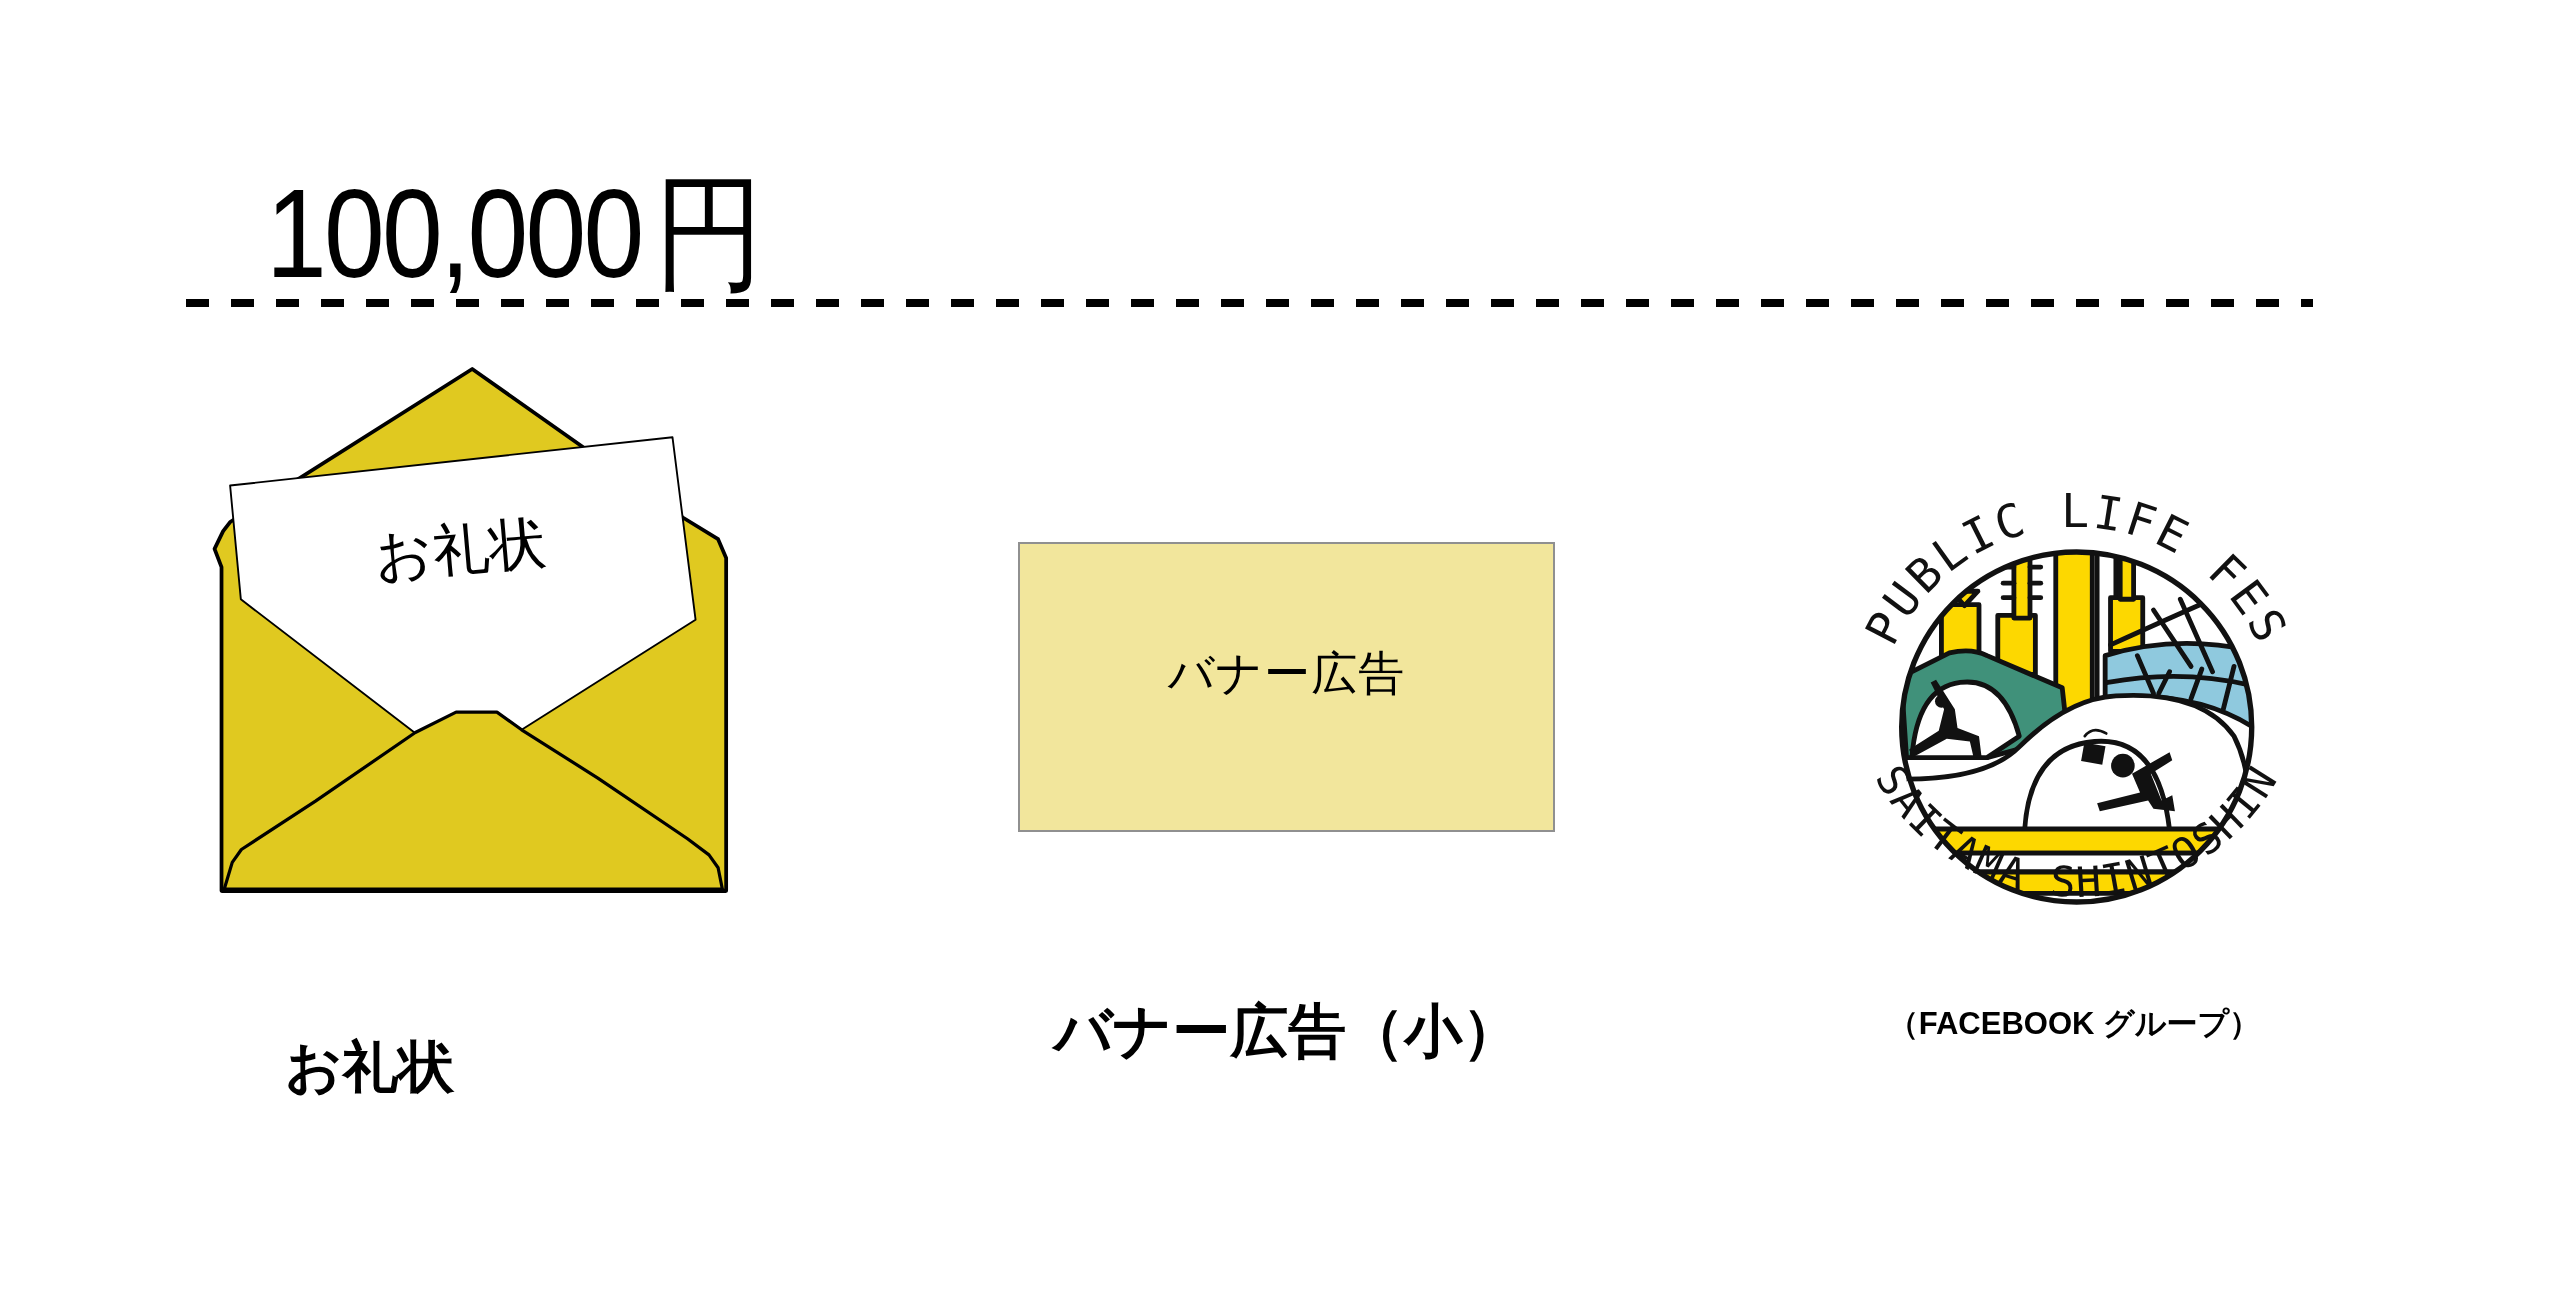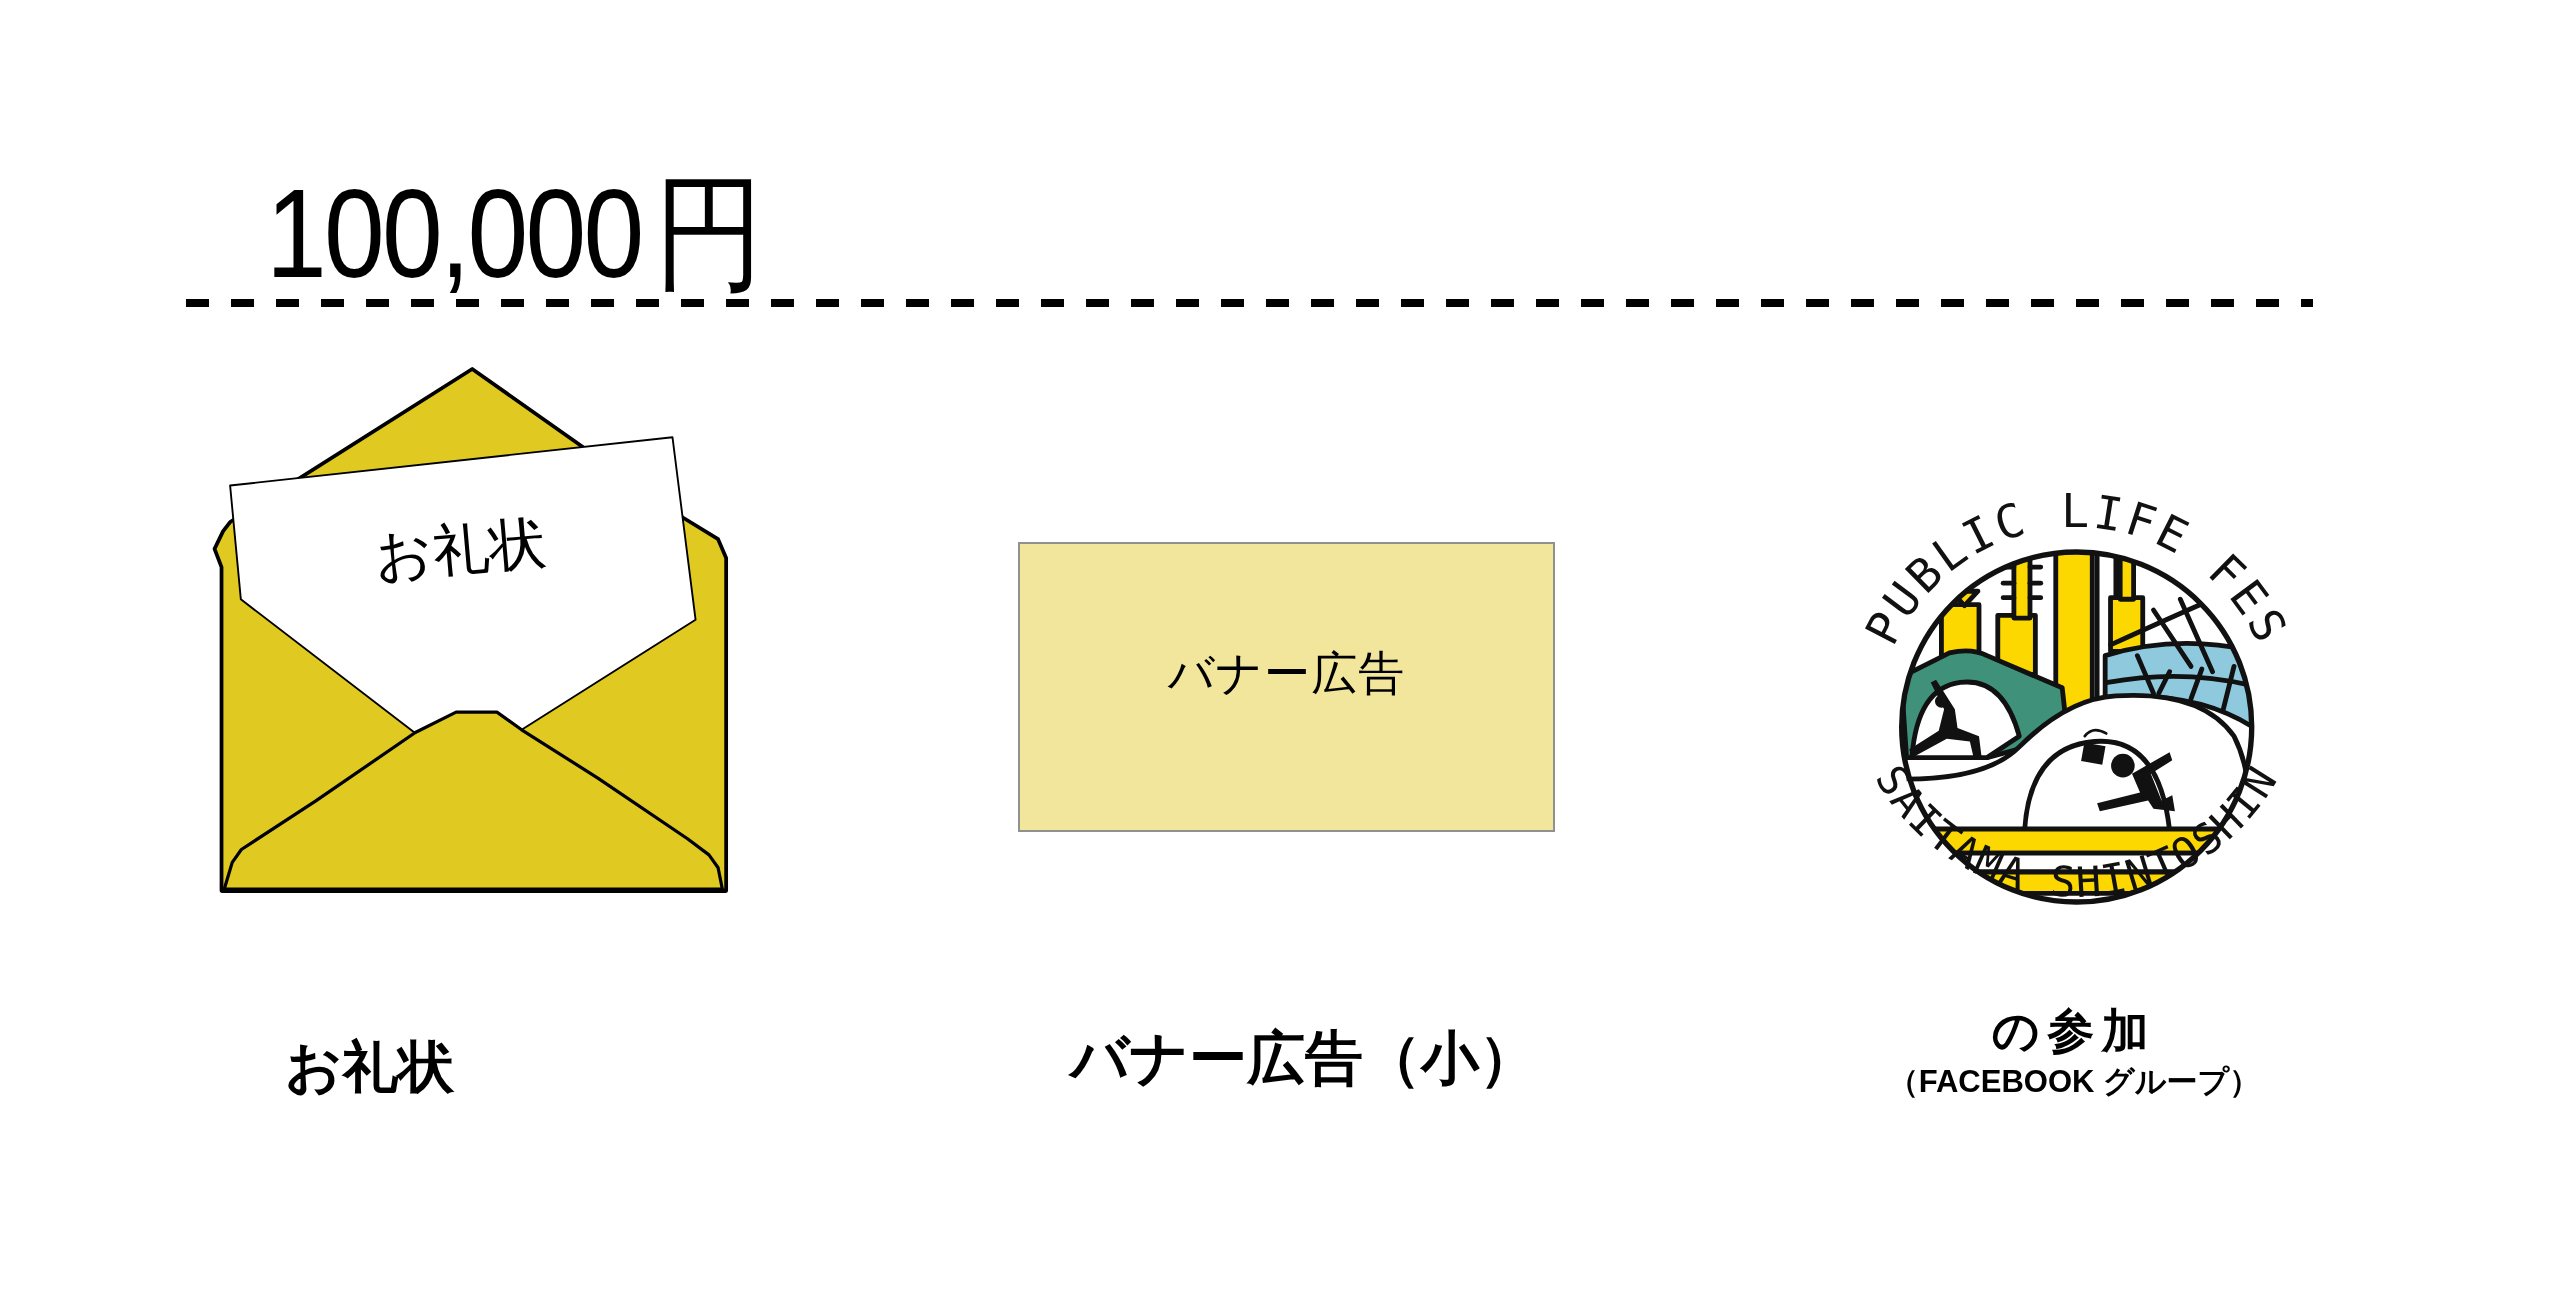--- a/index.html
+++ b/index.html
@@ -26,21 +26,21 @@
   .banner-text {
     font-family: "DejaVu Sans", sans-serif; font-size: 46px; font-weight: 300;
     margin-top: -27px; letter-spacing: 1.1px;
   }
   .logo { left: 1826px; top: 457px; width: 510px; height: 510px; }
   .caption {
     font-family: "DejaVu Sans", sans-serif; font-weight: bold; text-align: center;
     white-space: nowrap;
   }
   .cap1 { left: 285px; top: 1032px; width: 193px; font-size: 56px; line-height: 70px; text-align: left; }
-  .cap2 { left: 1037px; top: 1021px; width: 500px; font-size: 58px; line-height: 75px; text-align: right; }
+  .cap2 { left: 1037px; top: 994px; width: 500px; font-size: 58px; line-height: 75px; text-align: center; }
   .cap3 { left: 1859px; top: 1002px; width: 430px; }
   .cap3 .l { font-size: 47px; line-height: 58px; letter-spacing: 7.5px; }
   .cap3 .sub { font-size: 31px; line-height: 43px; font-weight: bold; font-family: "Liberation Sans", sans-serif; letter-spacing: 0; }
 </style>
 </head>
 <body>
 
 <div class="abs price"><span>100,000</span><span class="yen">円</span></div>
 <div class="abs dash-line"></div>
 
@@ -122,16 +122,15 @@
     <textPath href="#arcTop" startOffset="50%" text-anchor="middle">PUBLIC LIFE FES</textPath>
   </text>
   <text font-family="DejaVu Sans Mono, monospace" font-size="78" fill="#111" letter-spacing="4">
     <textPath href="#arcBot" startOffset="50%" text-anchor="middle">SAITAMA SHINTOSHIN</textPath>
   </text>
 </svg>
 
 <div class="abs caption cap1">お礼状</div>
 <div class="abs caption cap2">バナー広告（小）</div>
 <div class="abs caption cap3">
-  <div class="l">の参加</div>
   <div class="sub">（FACEBOOK グループ）</div>
 </div>
 
 
 </body></html>

